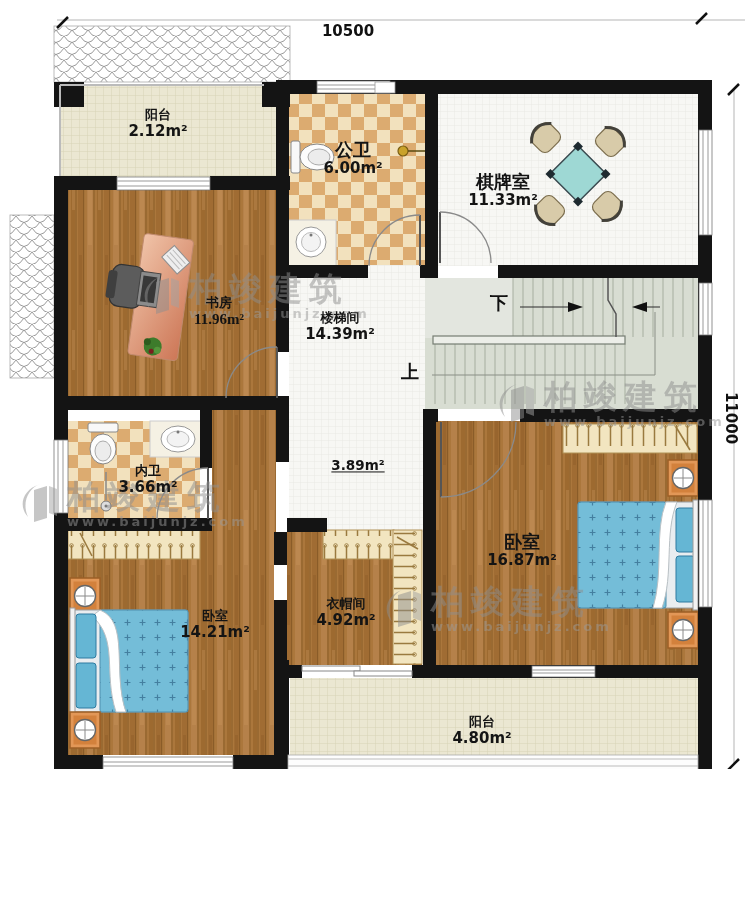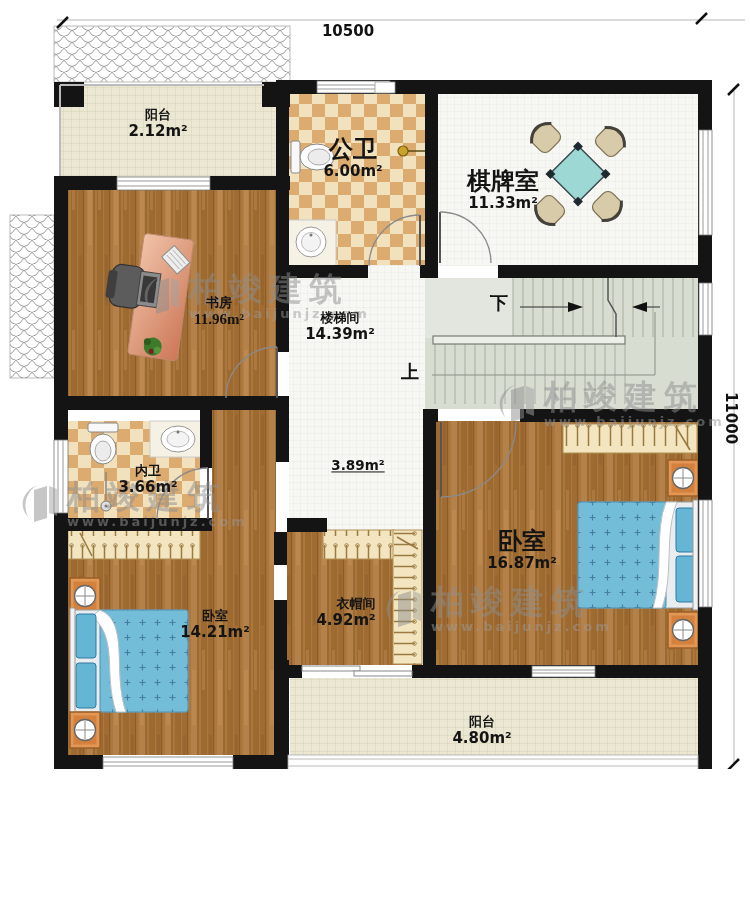--- a/index.html
+++ b/index.html
@@ -3,21 +3,21 @@
 <meta charset="utf-8">
 <style>
   html,body{margin:0;padding:0;background:#fff;}
   #canvas{position:relative;width:750px;height:769px;background:#ffffff;overflow:hidden;
           font-family:"DejaVu Sans","Liberation Sans",sans-serif;}
   #plan-svg{position:absolute;left:0;top:0;z-index:1;}
   .rl{position:absolute;z-index:20;text-align:center;color:#141414;line-height:1.12;
       transform:translate(-50%,-50%);white-space:nowrap;pointer-events:none;}
   .rl .n{font-size:13px;font-weight:bold;display:block;}
   .rl .a{font-size:15px;font-weight:bold;display:block;}
-  .rl.big .n{font-size:24px;}
+  .rl.big .n{font-size:18px;}
   .rl.area-only .a{font-size:13.5px;text-decoration:underline;}
   .stair-lbl{position:absolute;z-index:20;font-size:18px;font-weight:bold;color:#111;
       transform:translate(-50%,-50%);pointer-events:none;}
   .dim{position:absolute;z-index:20;font-size:15px;font-weight:bold;color:#111;pointer-events:none;}
   .dim-top{left:348px;top:31px;transform:translate(-50%,-50%);}
   .dim-right{left:731px;top:418px;transform:translate(-50%,-50%) rotate(90deg);}
   .wm{position:absolute;z-index:14;display:flex;align-items:center;gap:5px;opacity:.5;pointer-events:none;}
   .wm-col{display:flex;flex-direction:column;align-items:flex-start;line-height:1;}
   .wm-name{font-size:33px;font-weight:bold;color:#8e8e8e;letter-spacing:7px;}
   .wm-url{font-size:13px;font-weight:bold;color:#9a9a9a;letter-spacing:3px;margin-top:2px;}
@@ -366,21 +366,21 @@
   <span class="a">3.89m²</span>
 </div>
 <div class="rl" style="left:128px;top:480px;margin-left:20px;">
   <span class="n">内卫</span>
   <span class="a">3.66m²</span>
 </div>
 <div class="rl big" style="left:522px;top:550px;">
   <span class="n">卧室</span>
   <span class="a">16.87m²</span>
 </div>
-<div class="rl" style="left:346px;top:613px;text-align:right;">
+<div class="rl" style="left:346px;top:613px;">
   <span class="n">衣帽间</span>
   <span class="a">4.92m²</span>
 </div>
 <div class="rl" style="left:215px;top:625px;">
   <span class="n">卧室</span>
   <span class="a">14.21m²</span>
 </div>
 <div class="rl" style="left:482px;top:731px;">
   <span class="n">阳台</span>
   <span class="a">4.80m²</span>

